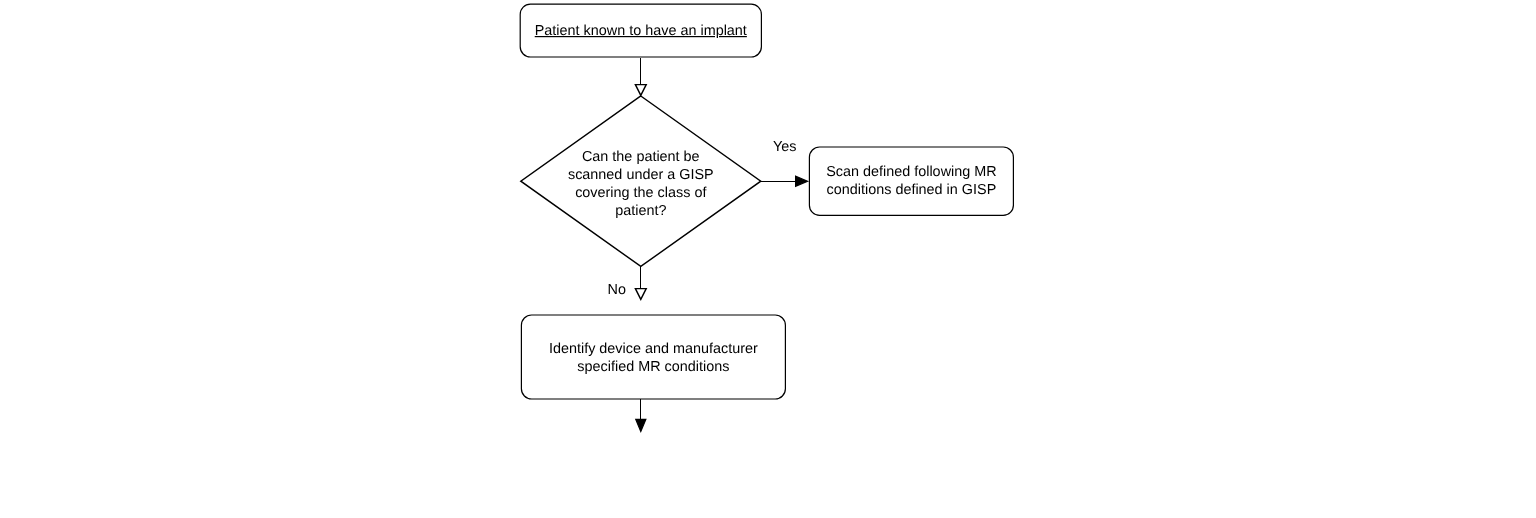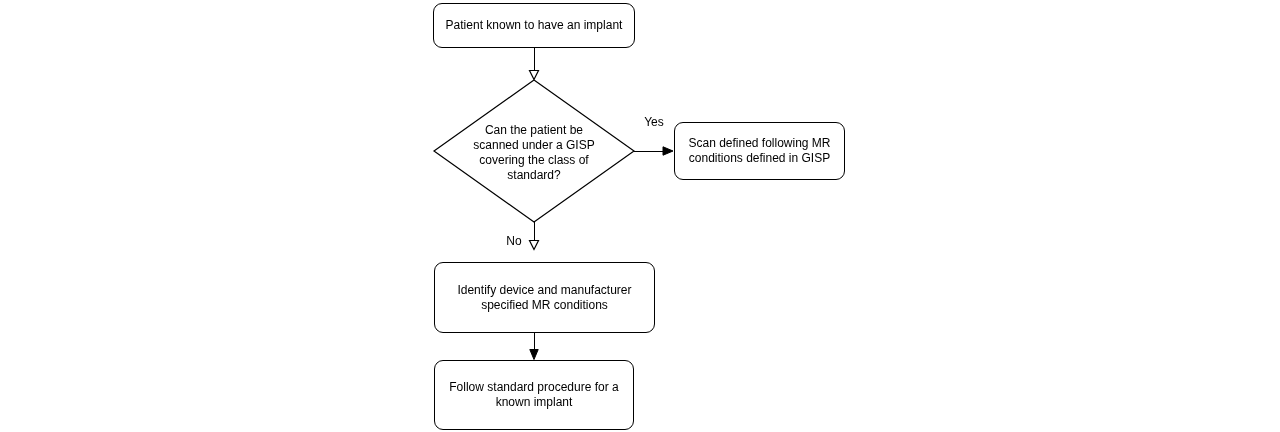--- a/index.html
+++ b/index.html
@@ -69,47 +69,43 @@
       <line class="edge-line" x1="534" y1="222" x2="534" y2="240"></line>
       <polygon class="arrowhead-open" points="534,249.5 529.5,240.5 538.5,240.5"></polygon>
     </g>
 
     <g>
       <line class="edge-line" x1="534" y1="321" x2="534" y2="350"></line>
       <polygon class="arrowhead-filled" points="534,359.5 529.8,349.5 538.2,349.5"></polygon>
     </g>
   </svg>
 
-  <div class="node" style="left:433px; top:3px; width:202px; height:45px;">
+  <div class="node" style="left:433px; top:3px; width:202px; height:45px;text-decoration:underline;">
     <div>Patient known to have an implant</div>
   </div>
 
   <div class="float-label" style="left:434px; top:119px; width:200px; height:64px;">
     <div>Can the patient be</div>
     <div>scanned under a GISP</div>
     <div>covering the class of</div>
-    <div>standard?</div>
+    <div>patient?</div>
   </div>
 
   <div class="float-label" style="left:636px; top:115px; width:36px; height:15px;">
     <div>Yes</div>
   </div>
 
   <div class="node" style="left:674px; top:122px; width:171px; height:58px;">
     <div>Scan defined following MR</div>
     <div>conditions defined in GISP</div>
   </div>
 
   <div class="float-label" style="left:498px; top:234px; width:32px; height:15px;">
     <div>No</div>
   </div>
 
   <div class="node" style="left:434px; top:262px; width:221px; height:71px;">
     <div>Identify device and manufacturer</div>
     <div>specified MR conditions</div>
   </div>
 
-  <div class="node" style="left:434px; top:360px; width:200px; height:70px;">
-    <div>Follow standard procedure for a</div>
-    <div>known implant</div>
-  </div>
 
 </div>
 
 </body></html>

